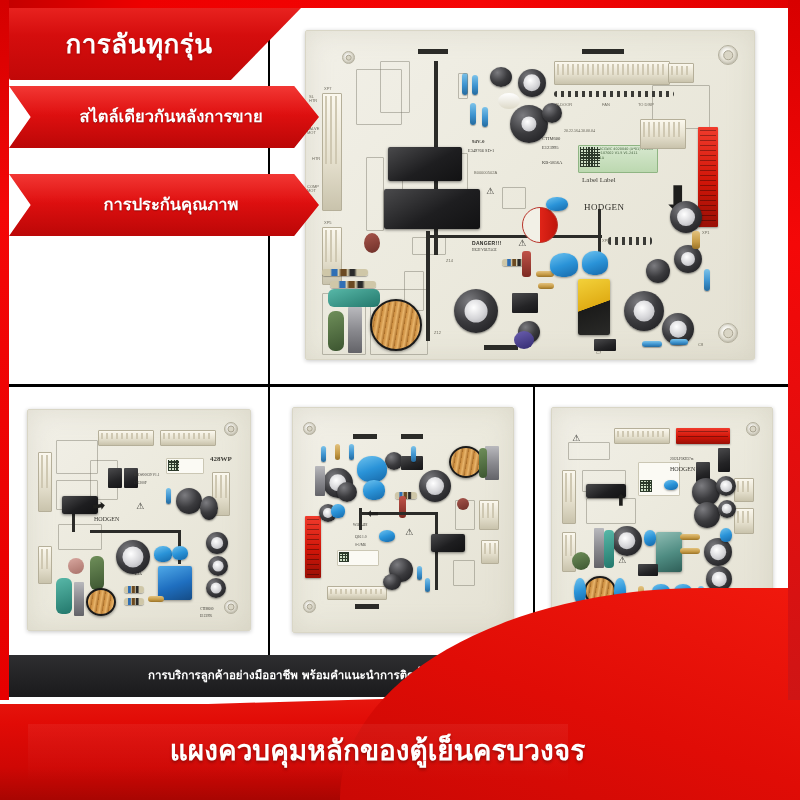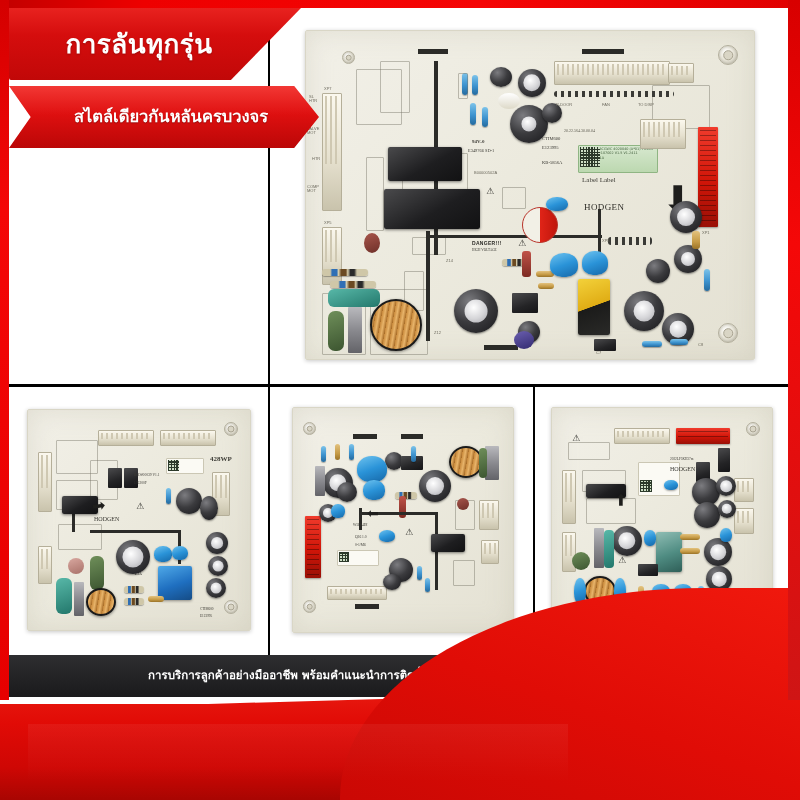--- a/index.html
+++ b/index.html
@@ -304,21 +304,24 @@
   <div class="edge edge-left"></div>
   <div class="edge edge-right"></div>
 
   <div class="header-banner"></div>
   <div class="header-inner">
     <span class="header-title">การลันทุกรุ่น</span>
   </div>
 
   <div class="feature-col">
     <div class="chevron">
-      <span class="chevron-label">สไตล์เดียวกันหลันครบวงจร</span>
+      <span class="chevron-label">สไตล์เดียวกันหลังการขาย</span>
+    </div>
+    <div class="chevron">
+      <span class="chevron-label">การประกันคุณภาพ</span>
     </div>
   </div>
 
   <div class="divider div-h-main"></div>
   <div class="divider div-v-top"></div>
   <div class="divider div-v-b1"></div>
   <div class="divider div-v-b2"></div>
 
   <div class="cell cell-main">
     <div class="pcb pcb-main">
@@ -679,14 +682,17 @@
     </div>
   </div>
 
   <div class="caption-bar">
     <span class="caption-text">การบริการลูกค้าอย่างมืออาชีพ พร้อมคำแนะนำการติดตั้งแบบตัวต่อตัว</span>
   </div>
 
   <div class="footer"></div>
   <div class="footer-curve"></div>
   <div class="footer-band"></div>
+  <div class="footer-title-wrap">
+    <span class="footer-title">แผงควบคุมหลักของตู้เย็นครบวงจร</span>
+  </div>
 
 </div>
 
 </body></html>

